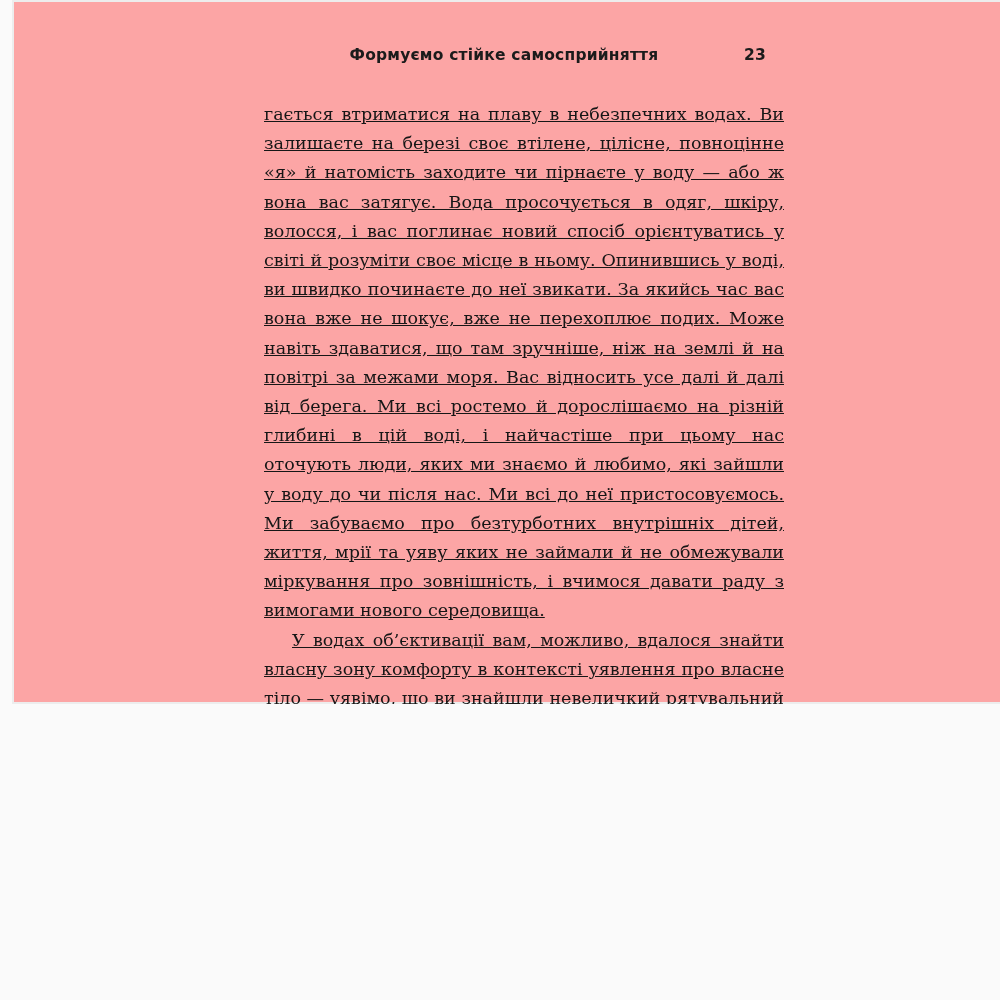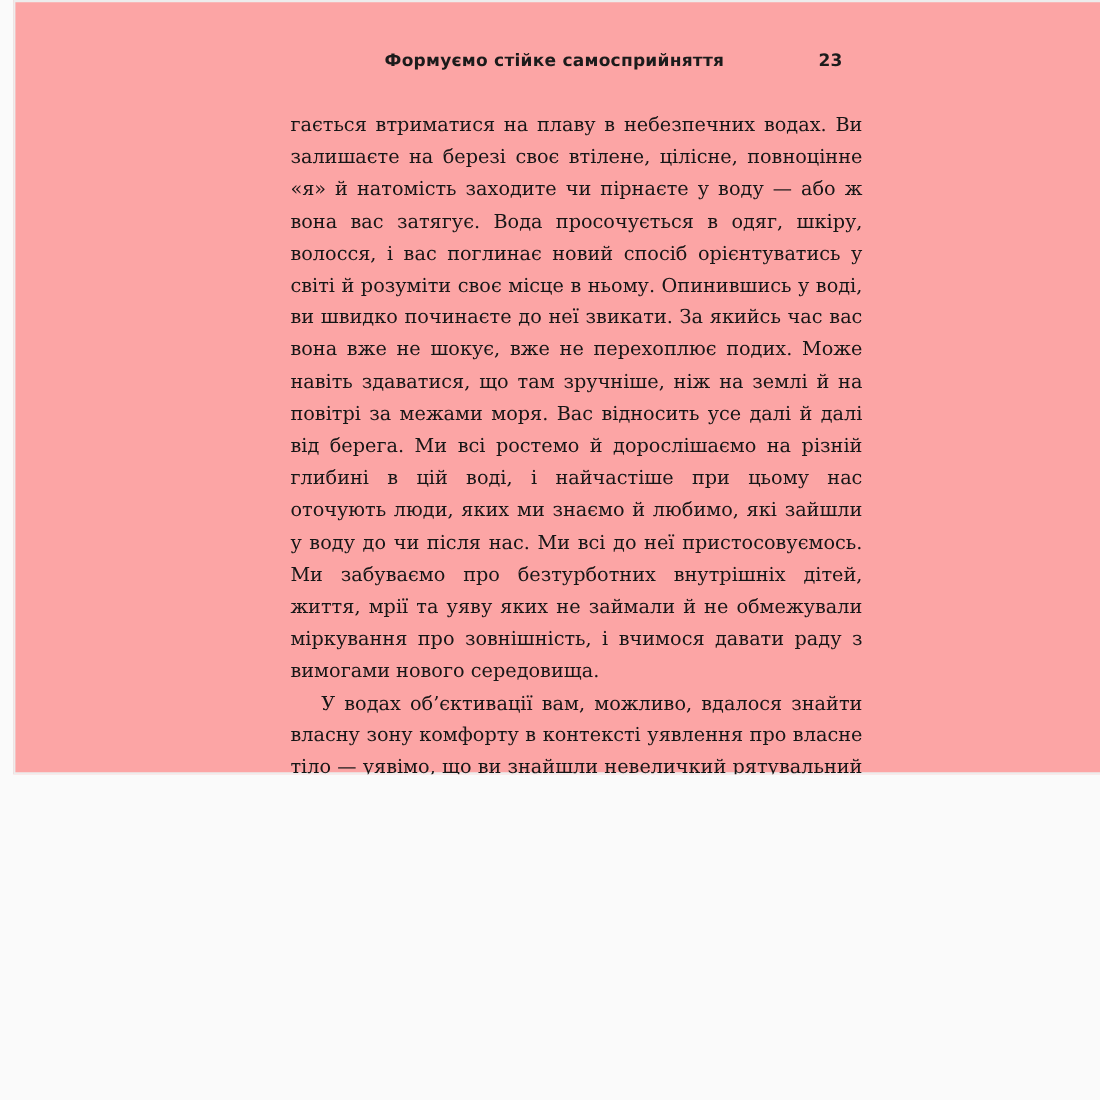--- a/index.html
+++ b/index.html
@@ -46,20 +46,21 @@
     width: 520px;
     font-family: "DejaVu Serif", "Liberation Serif", serif;
     font-size: 17.5px;
     line-height: 29.2px;
     text-align: justify;
     color: #161616;
   }
   .text-block p {
     margin: 0;
     hyphens: auto;
+    text-decoration: underline;
     -webkit-hyphens: auto;
   }
   .text-block p.indent {
     text-indent: 1.6em;
   }
 </style>
 </head>
 <body>
 
 <div class="page">

